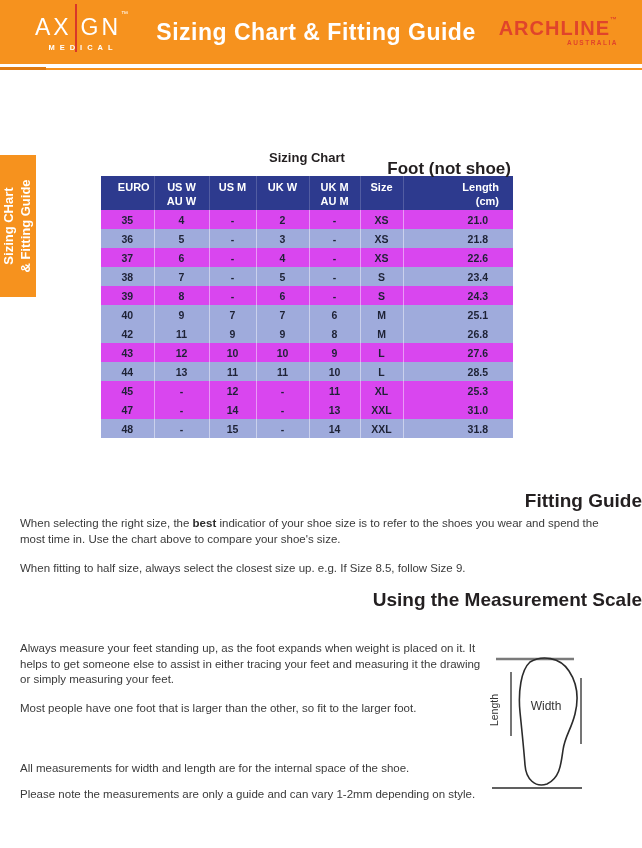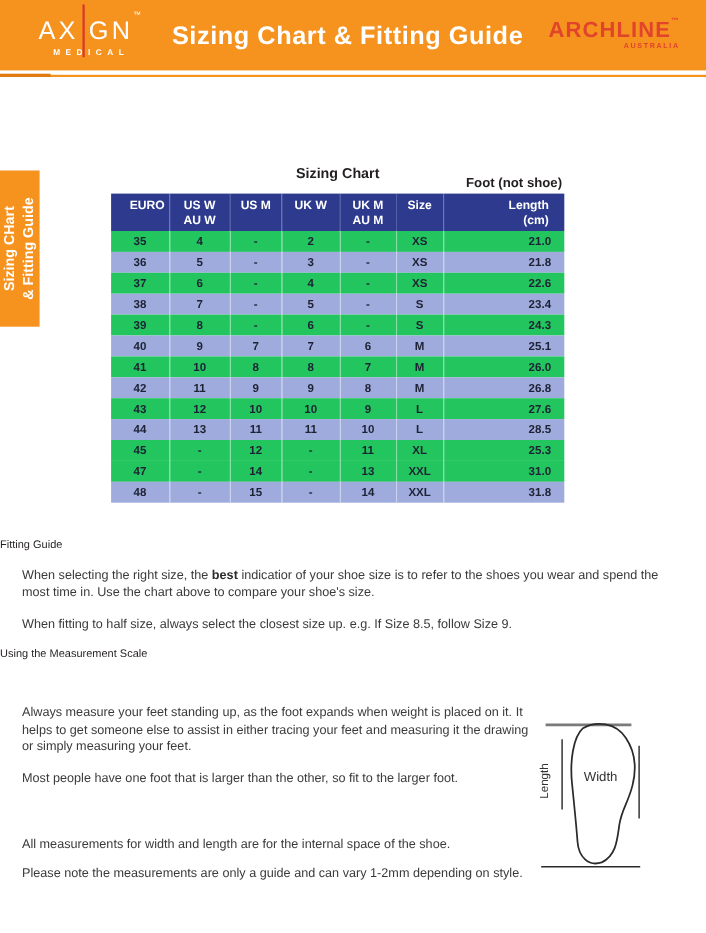--- a/index.html
+++ b/index.html
@@ -41,49 +41,49 @@
     position:absolute; left:50%; top:50%;
     transform:translate(-50%,-50%) rotate(-90deg);
     white-space:nowrap; color:#ffffff; font-weight:700; font-size:13px;
     text-align:center; line-height:1.3;
   }
 
   
   .chart-section { position:absolute; left:101px; top:150px; width:412px; }
   .chart-head { position:relative; height:26px; }
   .chart-title { text-align:center; font-size:13px; font-weight:700; color:#231F20; }
-  .foot-note { position:absolute; right:2px; top:9px; font-size:12px; font-weight:700; color:#231F20;padding-left:44px; }
+  .foot-note { position:absolute; right:2px; top:9px; font-size:17px; font-weight:700; color:#231F20;padding-left:44px; }
   #size-table { border-collapse:collapse; table-layout:fixed; width:412px; }
   #size-table col:nth-child(1){width:53px;}
   #size-table col:nth-child(2){width:55px;}
   #size-table col:nth-child(3){width:47px;}
   #size-table col:nth-child(4){width:53px;}
   #size-table col:nth-child(5){width:51px;}
   #size-table col:nth-child(6){width:43px;}
   #size-table col:nth-child(7){width:110px;}
   #size-table th {
     background:#2D3A8E; color:#ffffff; font-size:11px; font-weight:700;
     height:34px; vertical-align:top; padding-top:5px; line-height:1.25;
     text-align:center; border-left:1px solid rgba(255,255,255,0.18);
   }
   #size-table th:first-child { border-left:none;padding-left:13px; }
   #size-table th.num { text-align:right; padding-right:14px; }
   #size-table td {
     height:19px; font-size:10.5px; font-weight:700; color:#1E2235;
     text-align:center; border-left:1px solid rgba(255,255,255,0.45);
   }
   #size-table td:first-child { border-left:none; }
-  #size-table td.num { text-align:right; padding-right:12px; }
-  #size-table tr.row-dark td { background:#22c55e; }
+  #size-table td.num { text-align:right; padding-right:25px; }
+  #size-table tr.row-dark td { background:#d946ef; }
   #size-table tr.row-light td { background:#9FABDC; }
 
   
   .sec-heading {
-    position:absolute; left:0; width:642px; text-align:left;
-    font-size:10px; font-weight:400; color:#231F20;
+    position:absolute; left:0; width:642px; text-align:right;
+    font-size:19px; font-weight:700; color:#231F20;
   }
   .para {
     position:absolute; left:20px; font-size:11.5px; line-height:1.35; color:#3A3A3A;
   }
   .para b { color:#2c2c2c; }
 
   
   .foot-diagram { position:absolute; left:484px; top:648px; width:158px; height:150px;text-decoration:underline; }
   .foot-diagram svg text {
     font-family:"Liberation Sans", sans-serif; font-size:12px; fill:#333333;
@@ -207,29 +207,20 @@
           </tr>
           <tr class="row-light">
             <td>40</td>
             <td>9</td>
             <td>7</td>
             <td>7</td>
             <td>6</td>
             <td>M</td>
             <td class="num">25.1</td>
           </tr>
-          <tr class="row-dark">
-            <td>41</td>
-            <td>10</td>
-            <td>8</td>
-            <td>8</td>
-            <td>7</td>
-            <td>M</td>
-            <td class="num">26.0</td>
-          </tr>
           <tr class="row-light">
             <td>42</td>
             <td>11</td>
             <td>9</td>
             <td>9</td>
             <td>8</td>
             <td>M</td>
             <td class="num">26.8</td>
           </tr>
           <tr class="row-dark">

